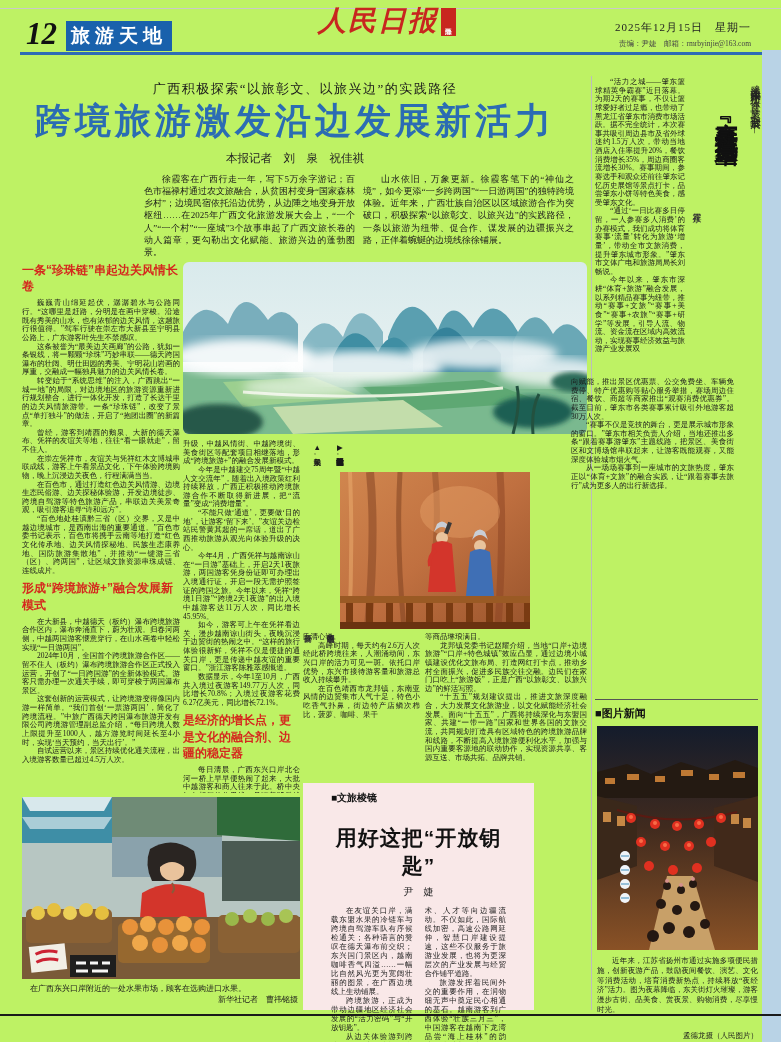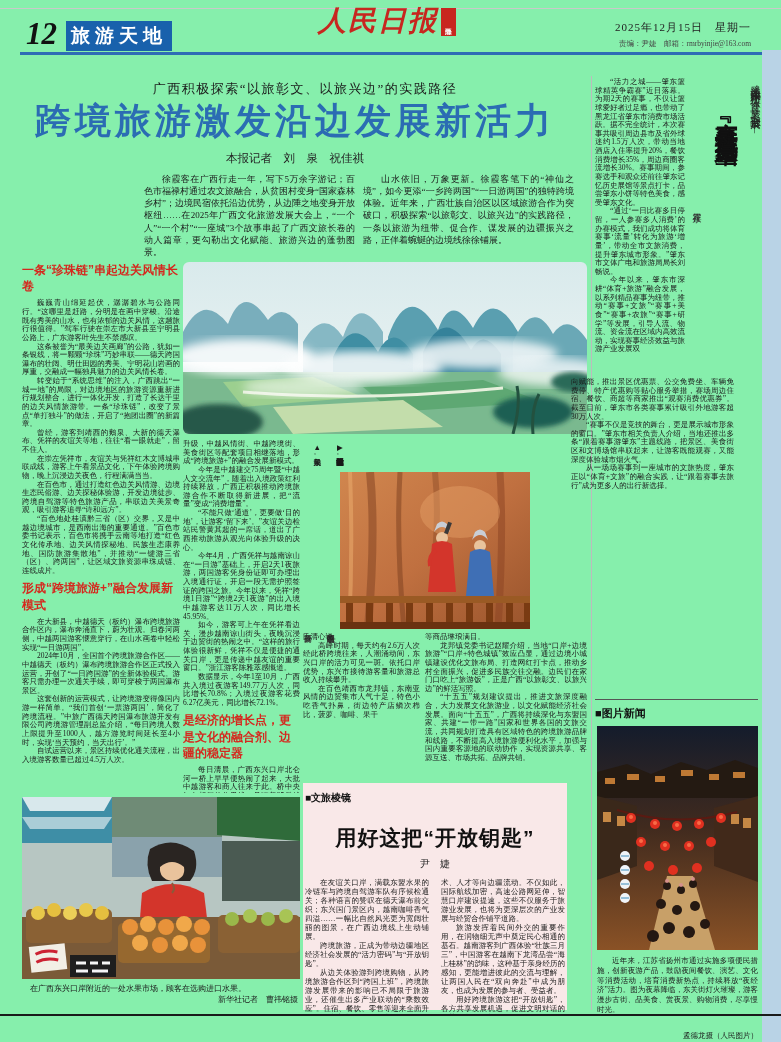--- a/index.html
+++ b/index.html
@@ -1,17 +1,17 @@
 <!DOCTYPE html>
 <html><head>
 <meta charset="utf-8">
 <style>
   * { margin:0; padding:0; box-sizing:border-box; }
   body { background:#efefec; font-family:"Liberation Serif","DejaVu Serif",serif; }
-  .page { position:relative; width:781px; height:1042px; background:#86efac; margin:0 auto; overflow:hidden; }
+  .page { position:relative; width:781px; height:1042px; background:#bef264; margin:0 auto; overflow:hidden; }
   .hairline-top { position:absolute; left:0; top:8px; width:781px; height:1px; background:#c9c9c9; }
   .right-band { position:absolute; left:762px; top:50px; width:19px; height:992px; background:#b9d3e6; }
 
   
   .pagenum { position:absolute; left:26px; top:16px; font-size:31px; font-weight:bold; font-style:italic; color:#111; }
   .section-box { position:absolute; left:66px; top:21px; width:106px; height:30px; background:#1961ac; color:#fff;
     font-family:"Liberation Sans","DejaVu Sans",sans-serif; font-weight:bold; font-size:19px; letter-spacing:5px;
     text-align:center; line-height:30px; }
   .masthead { position:absolute; left:318px; top:2px; display:flex; align-items:flex-start; }
   .masthead .logo { font-size:28px; font-weight:bold; font-style:italic; color:#c8261f; letter-spacing:2px; }
@@ -72,21 +72,21 @@
   .ra-colwide { left:571px; top:378px; width:163px; height:312px; }
 
   .pn-rule { position:absolute; left:595px; top:699px; width:163px; height:1px; background:#555; }
   .pn-label { position:absolute; left:595px; top:706px; font-family:"Liberation Sans","DejaVu Sans",sans-serif;
     font-weight:bold; font-size:11px; color:#111; }
   .pn-caption { left:597px; top:956px; width:161px; font-size:7.5px; text-align:justify; }
   .pn-caption p { text-indent:2em; }
   .pn-caption .credit { display:block; text-align:right; margin-top:16px; }
 
   
-  .prism { position:absolute; left:303px; top:783px; width:264px; height:227px; background:#f9e8e8; padding:8px 2px; }
+  .prism { position:absolute; left:303px; top:783px; width:231px; height:227px; background:#f9e8e8; padding:8px 28px; }
   .prism-label { font-family:"Liberation Sans","DejaVu Sans",sans-serif; font-weight:bold; font-size:10px; color:#111; }
   .prism-title { text-align:center; font-family:"Liberation Sans","DejaVu Sans",sans-serif; font-weight:bold;
     font-size:21px; color:#111; margin-top:19px; letter-spacing:1px; }
   .prism-author { text-align:center; font-size:10px; color:#222; margin-top:5px; }
   .prism-cols { display:flex; gap:12px; margin-top:7px; height:138px; overflow:hidden; }
   .prism-col { flex:1; font-size:7.5px; line-height:1.2; text-align:justify; color:#1a1a1a; overflow:hidden; }
   .prism-col p { text-indent:2em; }
   .prism-col .cont { text-indent:0; }
 
   
@@ -129,21 +129,21 @@
         <p>这条被誉为“最美边关画廊”的公路，犹如一条银线，将一颗颗“珍珠”巧妙串联——德天跨国瀑布的壮阔、明仕田园的秀美、宁明花山岩画的厚重，交融成一幅独具魅力的边关风情长卷。</p>
         <p>转变始于“系统思维”的注入，广西跳出“一城一地”的局限，对边境地区的旅游资源重新进行规划整合，进行一体化开发，打造了长达千里的边关风情旅游带。一条“珍珠链”，改变了景点“单打独斗”的做法，开启了“抱团出圈”的新篇章。</p>
         <p>曾经，游客到靖西的鹅泉、大新的德天瀑布、凭祥的友谊关等地，往往“看一眼就走”，留不住人。</p>
         <p>在崇左凭祥市，友谊关与凭祥红木文博城串联成线，游客上午看景品文化，下午体验跨境购物，晚上沉浸边关夜色，行程满满当当。</p>
         <p>在百色市，通过打造红色边关风情游、边境生态民俗游、边关探秘体验游，开发边境徒步、跨境自驾游等特色旅游产品，串联边关美景奇观，吸引游客追寻“诗和远方”。</p>
         <p>“百色地处桂滇黔三省（区）交界，又是中越边境城市，是西南出海的重要通道。”百色市委书记表示，百色市将携手云南等地打造“红色文化传承地、边关风情探秘地、民族生态康养地、国防旅游集散地”，并推动“一键游三省（区）、跨两国”，让区域文旅资源串珠成链、连线成片。</p>
       </div>
     <div class="redhead">形成“跨境旅游+”融合发展新模式</div>
     <div>
         <p>在大新县，中越德天（板约）瀑布跨境旅游合作区内，瀑布奔涌直下，蔚为壮观。归春河两侧，中越两国游客惬意穿行，在山水画卷中轻松实现“一日游两国”。</p>
-        <p>2024年10月，全国首个跨境旅游合作区——中越德天（板约）瀑布跨境旅游合作区正式投入运营，开创了“一日跨国游”的全新体验模式。游客只需办理一次通关手续，即可穿梭于两国瀑布景区。</p>
+        <p>2024年10月，全国首个跨境旅游合作区——留不住人（板约）瀑布跨境旅游合作区正式投入运营，开创了“一日跨国游”的全新体验模式。游客只需办理一次通关手续，即可穿梭于两国瀑布景区。</p>
         <p>这套创新的运营模式，让跨境游变得像国内游一样简单。“我们首创‘一票游两国’，简化了跨境流程。”中旅广西德天跨国瀑布旅游开发有限公司跨境游管理副总监介绍，“每日跨境人数上限提升至1000人，越方游览时间延长至4小时，实现‘当天预约，当天出行’。”</p>
         <p>自试运营以来，景区持续优化通关流程，出入境游客数量已超过4.5万人次。</p>
       </div>
   </div>
 
   <div class="photo photo-main">
     <svg width="404" height="172" viewBox="0 0 404 172" xmlns="http://www.w3.org/2000/svg">
       <defs>
         <linearGradient id="sky" x1="0" y1="0" x2="0" y2="1">
           <stop offset="0" stop-color="#d9eaec"></stop>

